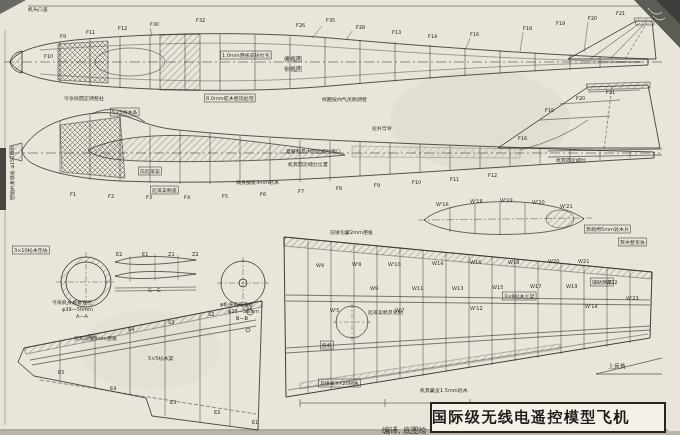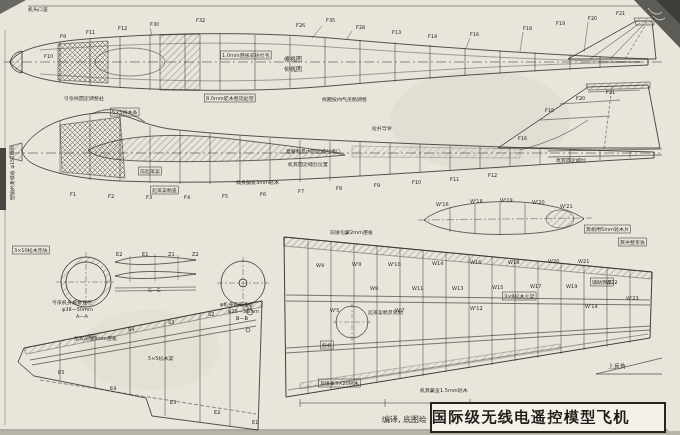--- a/index.html
+++ b/index.html
@@ -2,21 +2,21 @@
 <html><head>
 <meta charset="utf-8">
 <style>
   html,body{margin:0;padding:0;background:#8a877f;}
   .stage{position:relative;width:680px;height:435px;overflow:hidden;background:#e9e5db;
          font-family:"DejaVu Sans",sans-serif;}
   svg{position:absolute;left:0;top:0;font-family:"DejaVu Sans",sans-serif;}
   .title-block{position:absolute;left:430px;top:402px;width:232px;height:27px;
     border:2px solid #26251f;background:#f4f1e9;display:flex;align-items:center;justify-content:flex-start;
     font-weight:bold;font-size:15px;letter-spacing:1.5px;color:#1d1c18;}
-  .credit{position:absolute;left:382px;top:414px;font-size:8px;color:#2b2a26;}
+  .credit{position:absolute;left:382px;top:425px;font-size:8px;color:#2b2a26;}
 </style>
 </head>
 <body>
 
 <div class="stage">
 <svg width="680" height="435" viewBox="0 0 680 435">
   <defs>
     <pattern id="h1" width="5" height="5" patternUnits="userSpaceOnUse" patternTransform="rotate(45)">
       <line x1="0" y1="0" x2="0" y2="5" stroke="#2b2a26" stroke-width="0.5"></line>
     </pattern>

